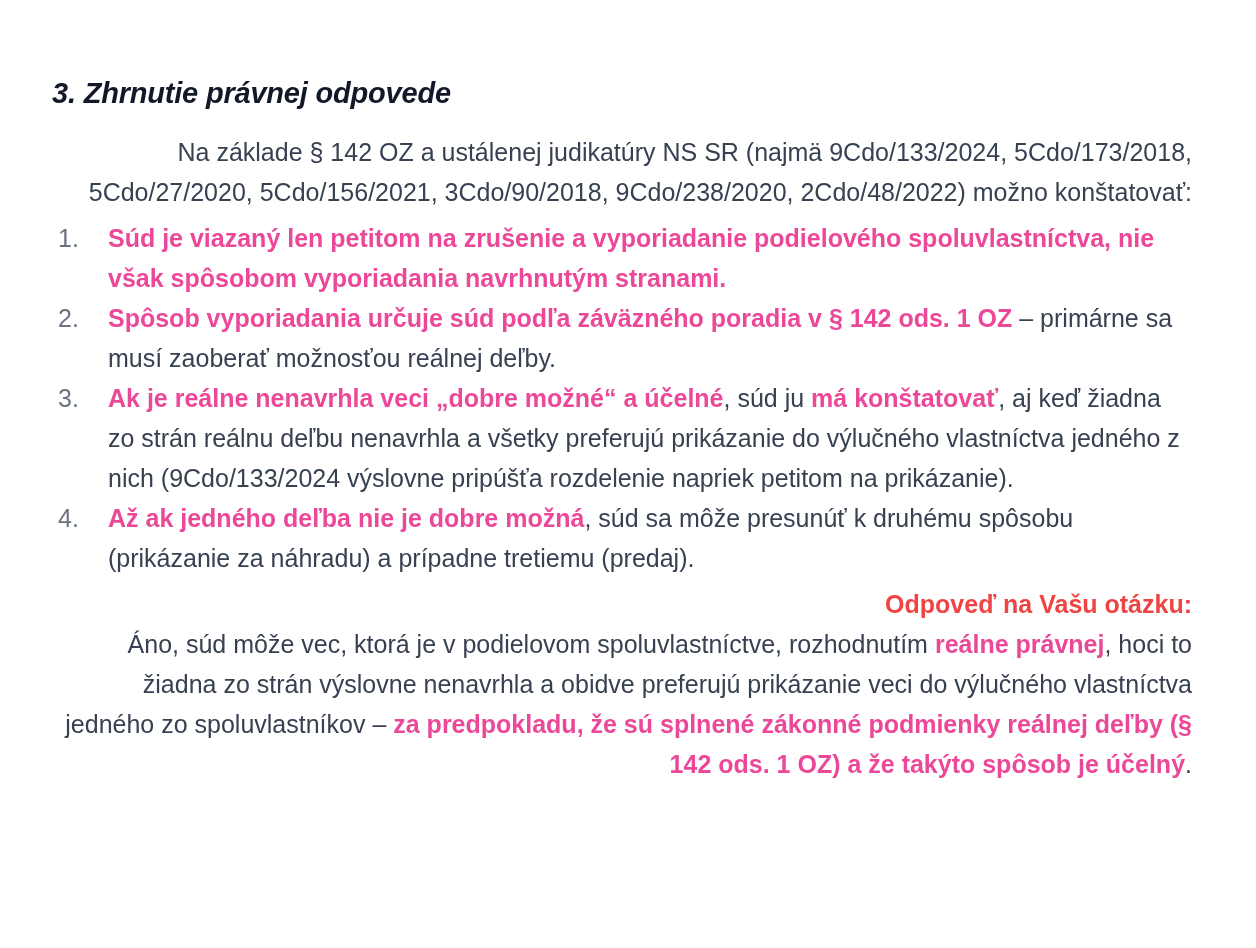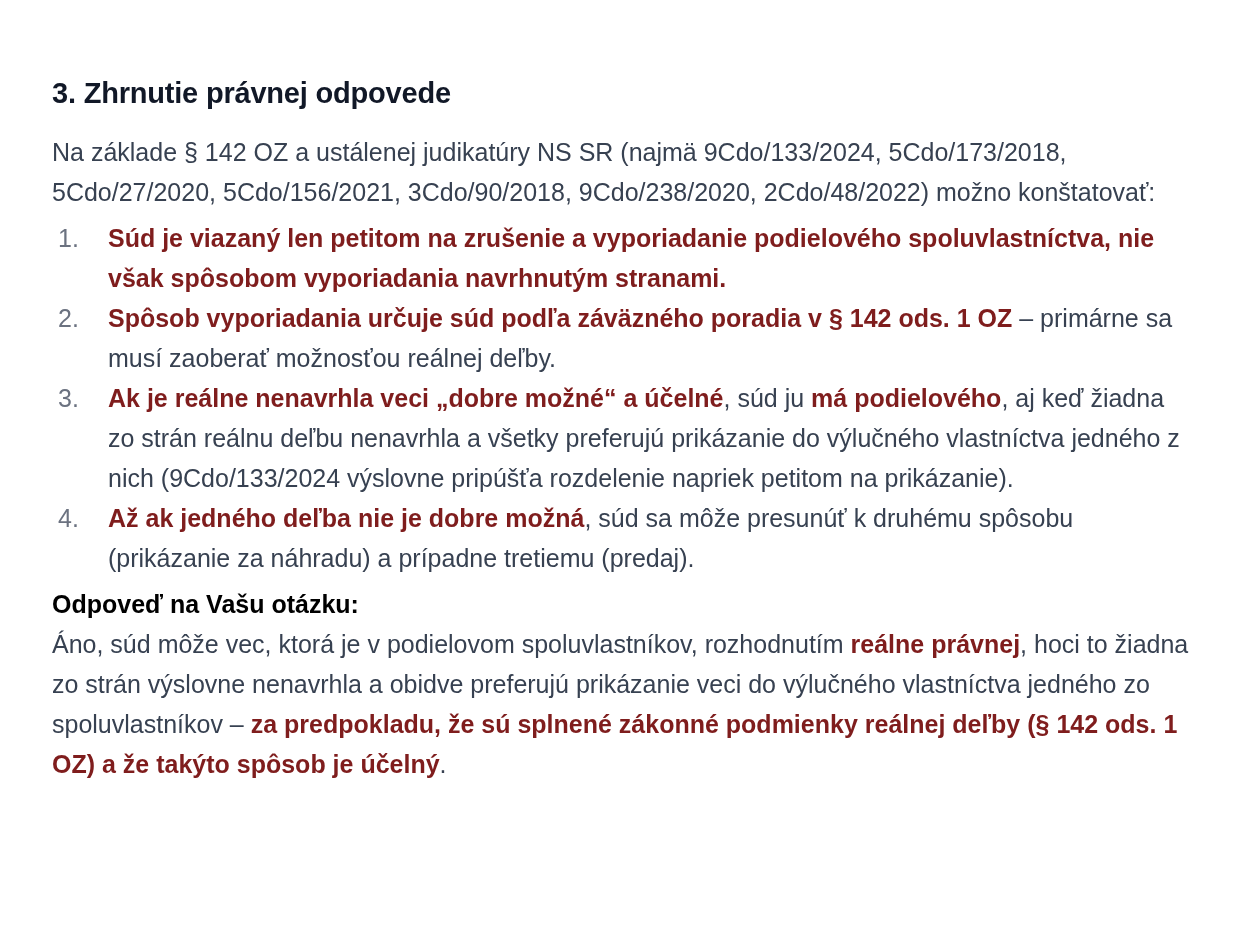--- a/index.html
+++ b/index.html
@@ -20,31 +20,33 @@
       top: 68px;
       width: 1140px;
     }
     h3 {
       margin: 0 0 14px 0;
       font-size: 29px;
       line-height: 50px;
       font-weight: 700;
       color: #111827;
       letter-spacing: -0.2px;
+      font-style: italic;
     }
     p {
       margin: 0;
       font-size: 25px;
       line-height: 40px;
       color: #374151;
+      text-align: right;
     }
     p.intro { margin-bottom: 6px; }
     b, strong {
       font-weight: 700;
-      color: #7f1d1d;
+      color: #ec4899;
     }
     ol {
       margin: 0 0 6px 0;
       padding: 0;
       list-style: none;
     }
     ol li {
       position: relative;
       padding-left: 56px;
       font-size: 25px;
@@ -55,21 +57,21 @@
       position: absolute;
       left: 6px;
       top: 0;
       color: #6b7280;
       font-weight: 400;
     }
     .answer-label {
       font-size: 25px;
       line-height: 40px;
       font-weight: 700;
-      color: #000000;
+      color: #ef4444;
       margin: 0;
     }
   </style>
 </head>
 <body>
 
 <div class="content">
   <h3>3. Zhrnutie právnej odpovede</h3>
 
   <p class="intro">Na základe § 142 OZ a ustálenej judikatúry NS SR (najmä 9Cdo/133/2024, 5Cdo/173/2018, 5Cdo/27/2020, 5Cdo/156/2021, 3Cdo/90/2018, 9Cdo/238/2020, 2Cdo/48/2022) možno konštatovať:</p>
@@ -78,23 +80,23 @@
     <li>
       <span class="marker">1.</span>
       <b>Súd je viazaný len petitom na zrušenie a vyporiadanie podielového spoluvlastníctva, nie však spôsobom vyporiadania navrhnutým stranami.</b>
     </li>
     <li>
       <span class="marker">2.</span>
       <b>Spôsob vyporiadania určuje súd podľa záväzného poradia v § 142 ods. 1 OZ</b><span> – primárne sa musí zaoberať možnosťou reálnej deľby.</span>
     </li>
     <li>
       <span class="marker">3.</span>
-      <b>Ak je reálne nenavrhla veci „dobre možné“ a účelné</b><span>, súd ju </span><b>má podielového</b><span>, aj keď žiadna zo strán reálnu deľbu nenavrhla a všetky preferujú prikázanie do výlučného vlastníctva jedného z nich (9Cdo/133/2024 výslovne pripúšťa rozdelenie napriek petitom na prikázanie).</span>
+      <b>Ak je reálne nenavrhla veci „dobre možné“ a účelné</b><span>, súd ju </span><b>má konštatovať</b><span>, aj keď žiadna zo strán reálnu deľbu nenavrhla a všetky preferujú prikázanie do výlučného vlastníctva jedného z nich (9Cdo/133/2024 výslovne pripúšťa rozdelenie napriek petitom na prikázanie).</span>
     </li>
     <li>
       <span class="marker">4.</span>
       <b>Až ak jedného deľba nie je dobre možná</b><span>, súd sa môže presunúť k druhému spôsobu (prikázanie za náhradu) a prípadne tretiemu (predaj).</span>
     </li>
   </ol>
 
   <p class="answer-label">Odpoveď na Vašu otázku:</p>
-  <p><span>Áno, súd môže vec, ktorá je v podielovom spoluvlastníkov, rozhodnutím </span><b>reálne právnej</b><span>, hoci to žiadna zo strán výslovne nenavrhla a obidve preferujú prikázanie veci do výlučného vlastníctva jedného zo spoluvlastníkov – </span><b>za predpokladu, že sú splnené zákonné podmienky reálnej deľby (§ 142 ods. 1 OZ) a že takýto spôsob je účelný</b><span>.</span></p>
+  <p><span>Áno, súd môže vec, ktorá je v podielovom spoluvlastníctve, rozhodnutím </span><b>reálne právnej</b><span>, hoci to žiadna zo strán výslovne nenavrhla a obidve preferujú prikázanie veci do výlučného vlastníctva jedného zo spoluvlastníkov – </span><b>za predpokladu, že sú splnené zákonné podmienky reálnej deľby (§ 142 ods. 1 OZ) a že takýto spôsob je účelný</b><span>.</span></p>
 </div>
 
 </body></html>

